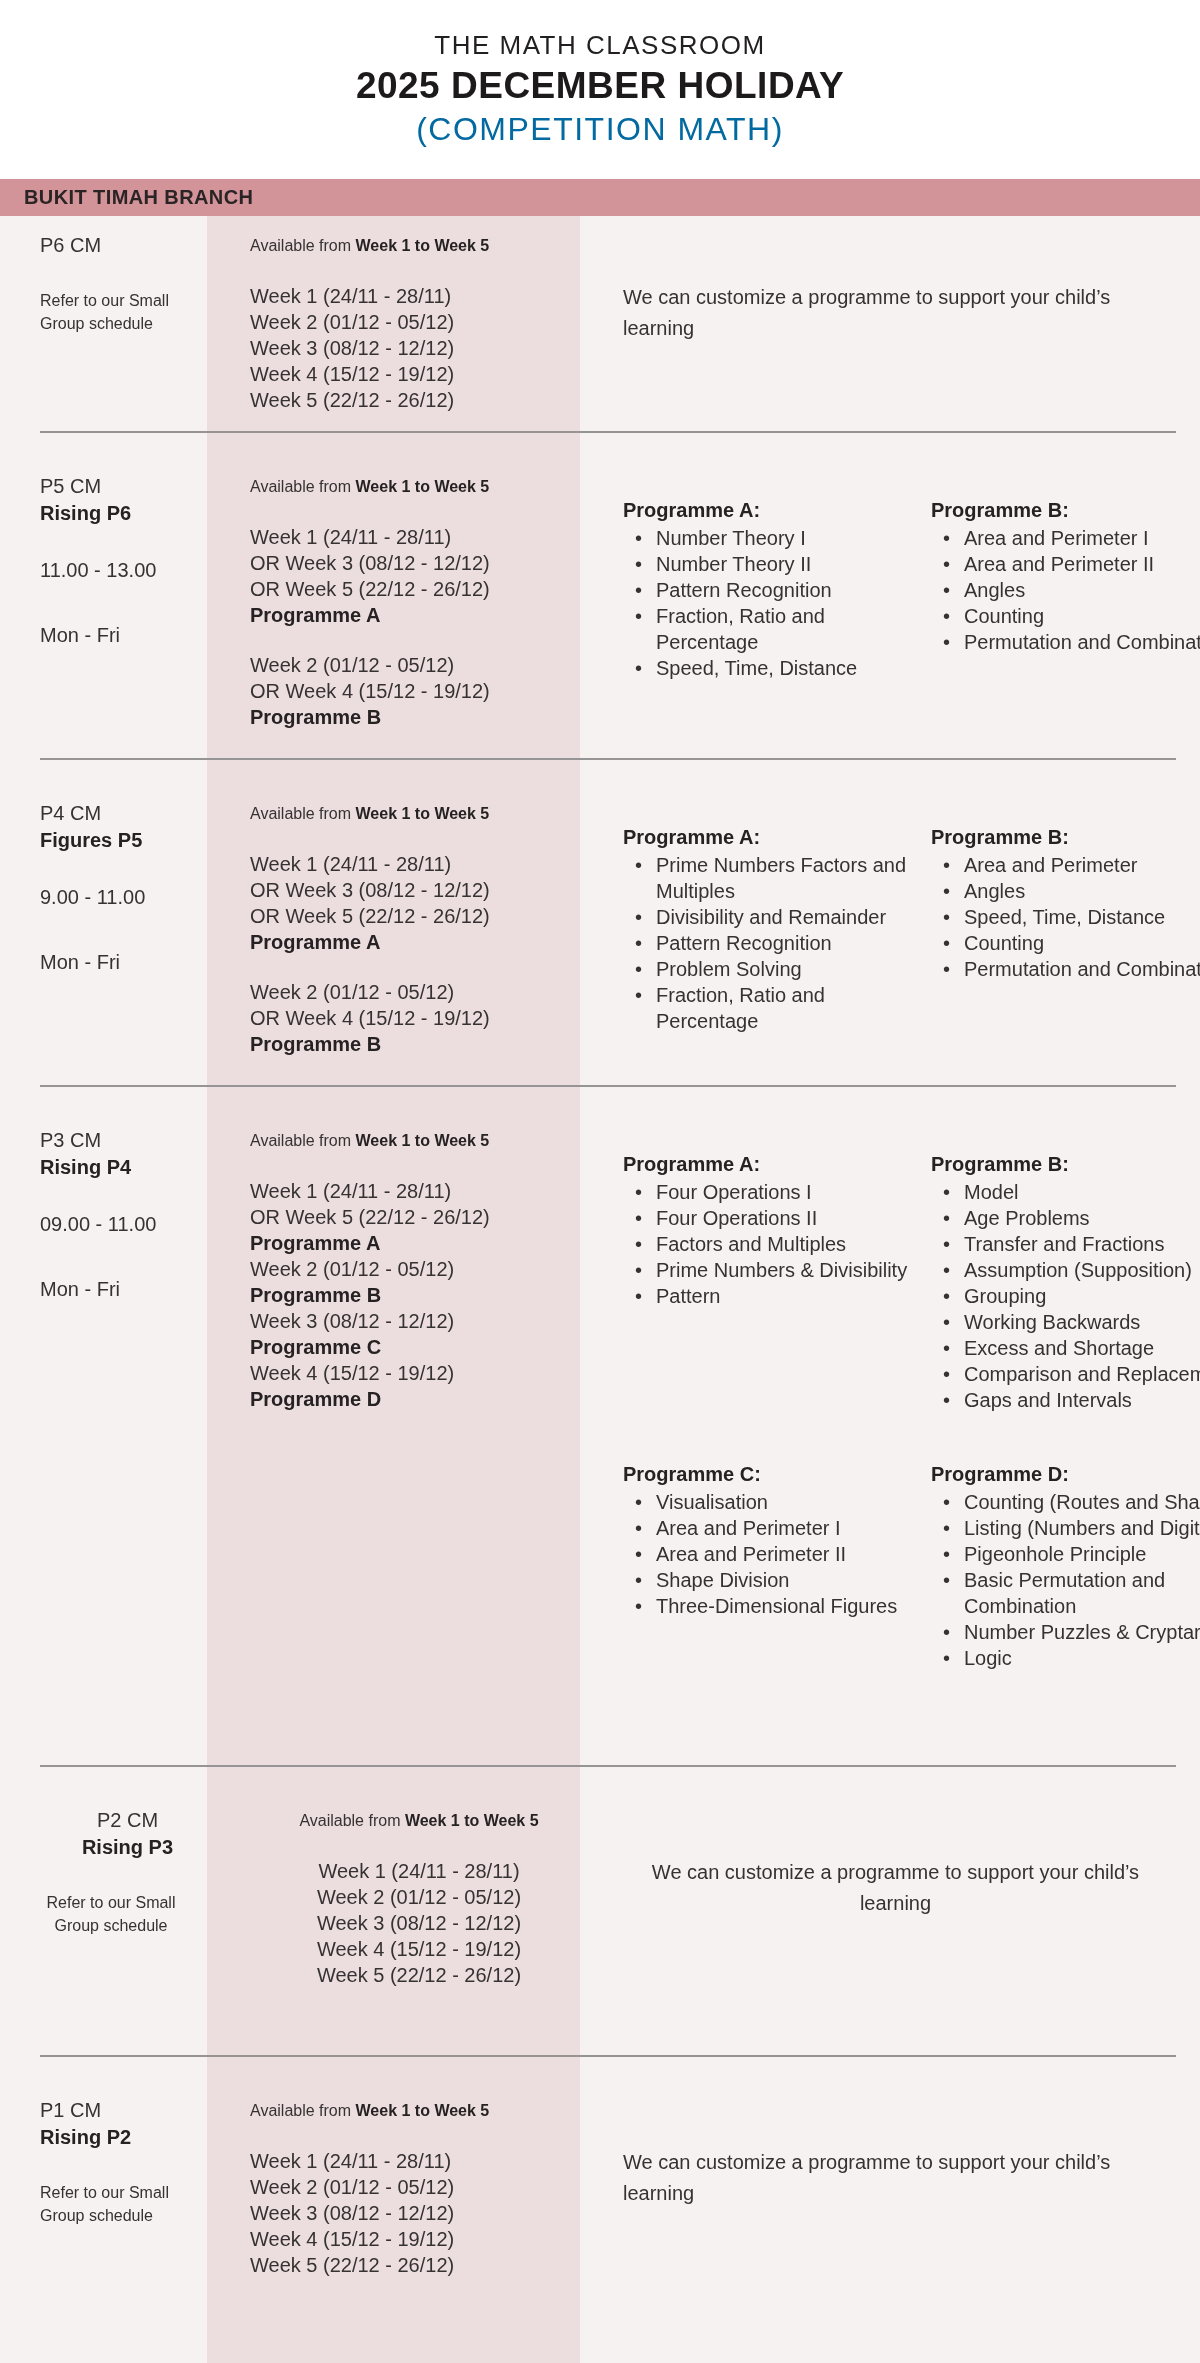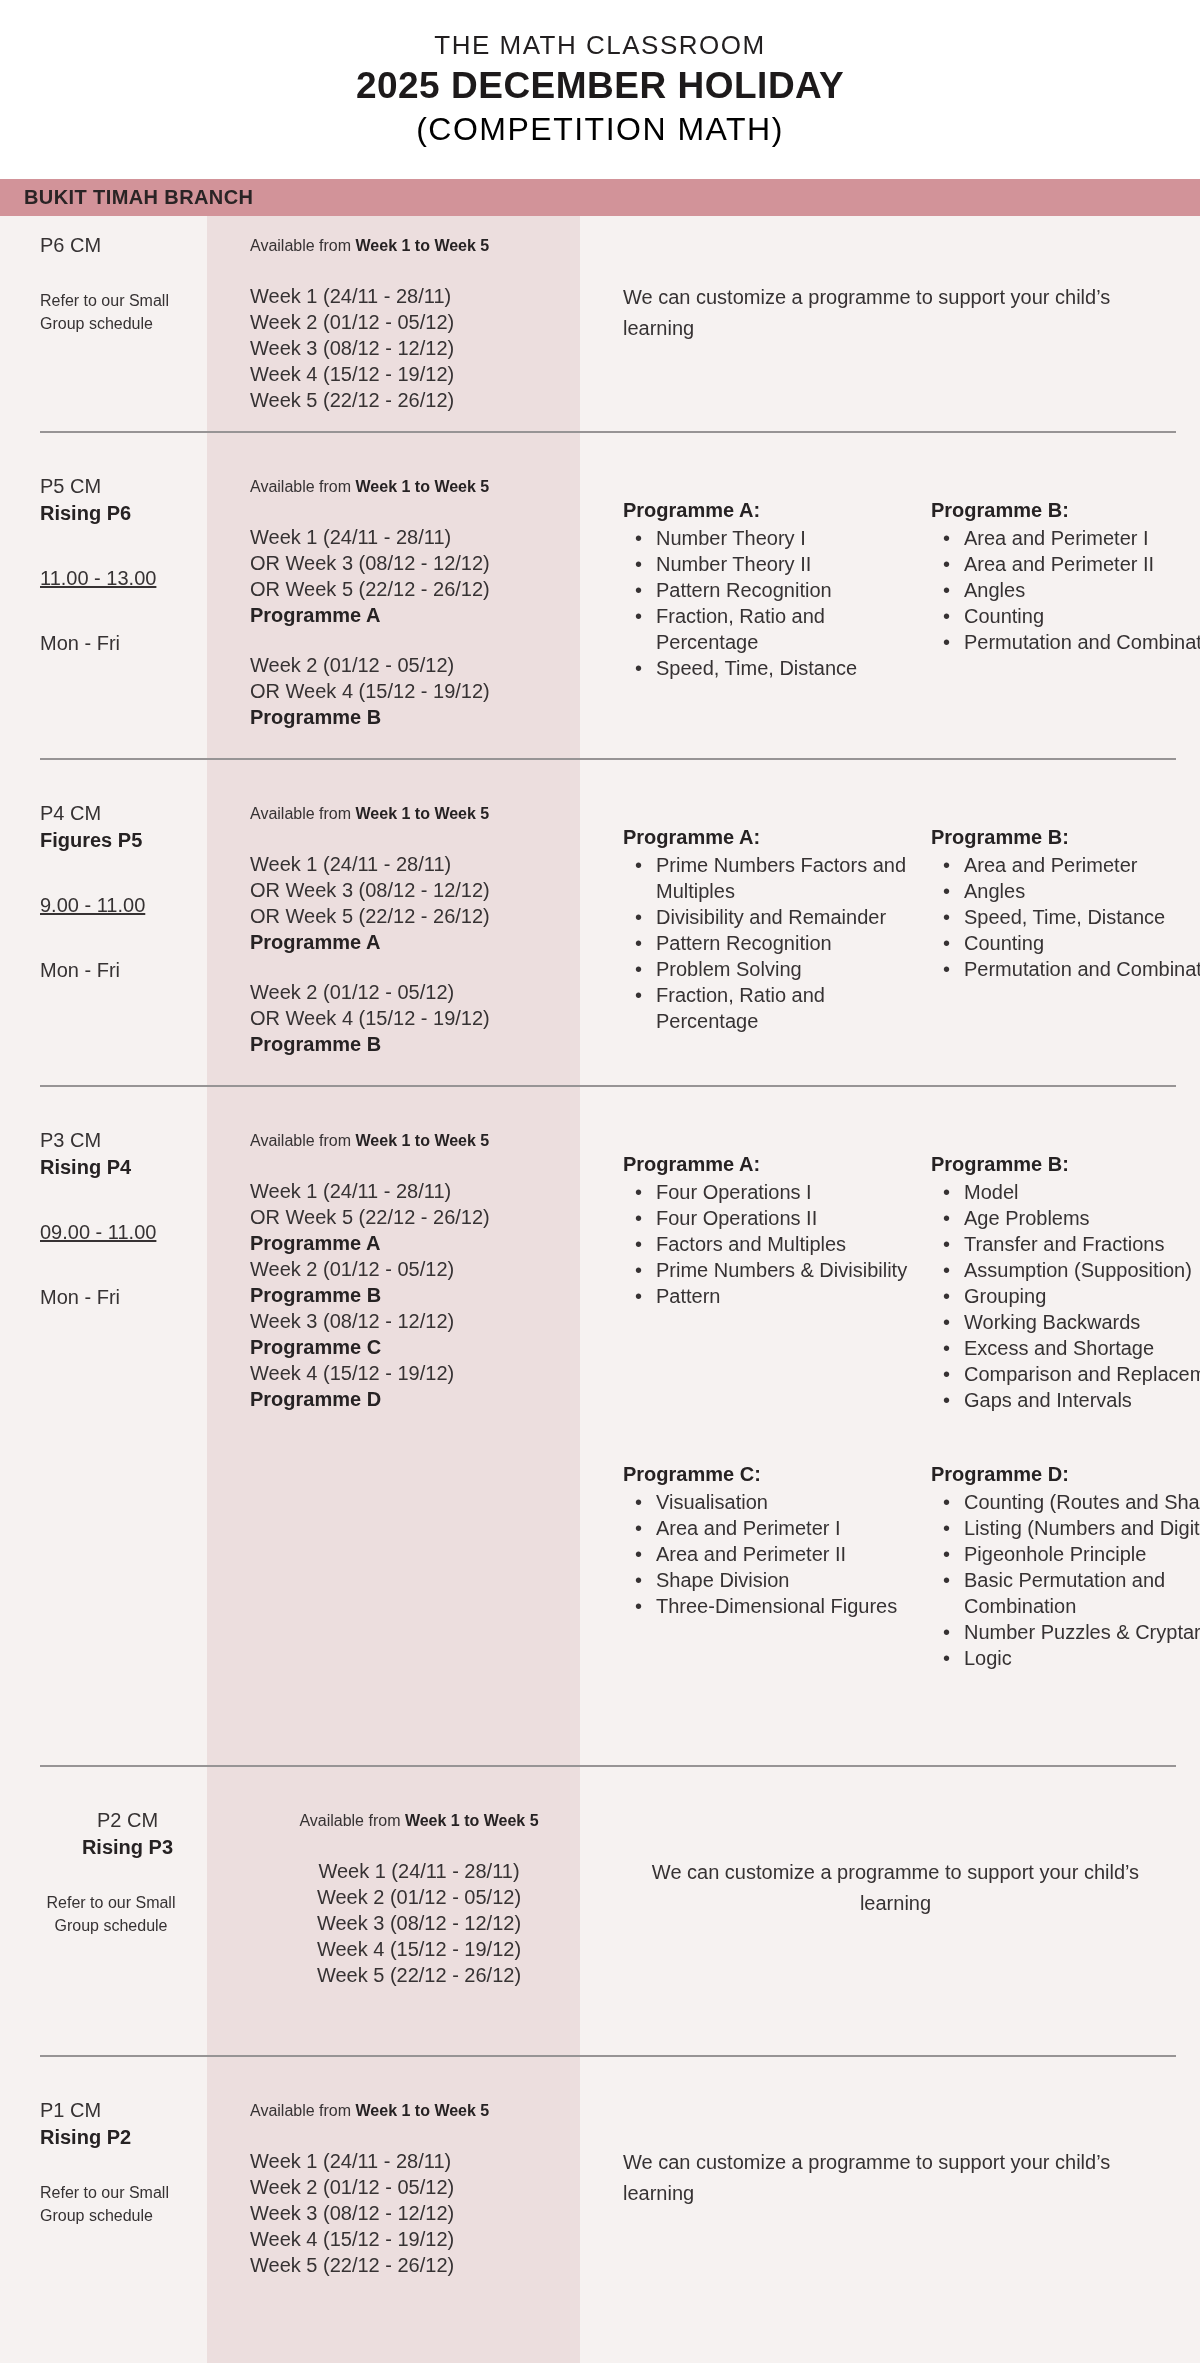--- a/index.html
+++ b/index.html
@@ -9,21 +9,21 @@
   *{box-sizing:border-box;}
   html,body{margin:0;padding:0;}
   body{
     width:1200px;height:2363px;overflow:hidden;background:var(--headerbg);
     font-family:"Liberation Sans",sans-serif;color:var(--text);
   }
   
   .doc-header{height:179px;padding-top:30px;text-align:center;background:var(--headerbg);}
   .t1{font-size:26px;letter-spacing:1.5px;color:#221f20;line-height:30px;}
   .t2{font-size:37px;font-weight:bold;letter-spacing:.5px;color:#1d1a1b;line-height:44px;margin-top:4px;}
-  .t3{font-size:32px;letter-spacing:1.5px;color:#000000;line-height:38px;margin-top:2px;}
+  .t3{font-size:32px;letter-spacing:1.5px;color:#0369a1;line-height:38px;margin-top:2px;}
   
   .banner{
     height:37px;background:var(--banner);display:flex;align-items:center;
     padding-left:24px;font-size:20px;font-weight:bold;letter-spacing:.4px;color:#2a2425;
   }
   
   .table{position:relative;height:2147px;background:var(--pagebg);display:flex;flex-direction:column;overflow:hidden;}
   .table::before{content:'';position:absolute;left:207px;width:373px;top:0;bottom:0;background:var(--datecol);}
   .grid{display:grid;grid-template-columns:207px 373px 1fr;position:relative;}
   .colhead{height:70px;padding-top:36px;}
@@ -37,21 +37,21 @@
   .r-p6{min-height:213px;} .r-p5{min-height:327px;} .r-p4{min-height:327px;}
   .r-p3{min-height:680px;} .r-p2{min-height:290px;text-align:center;}
   .r-p1{flex:1 1 auto;min-height:0;}
   .c-level{padding:40px 8px 20px 24px;}
   .c-date {padding:40px 8px 20px 27px;}
   .c-topics{padding:40px 18px 20px 27px;}
   .r-p6 > .c-level,.r-p6 > .c-date,.r-p6 > .c-topics{padding-top:16px;}
   
   .lvl-line{font-size:20px;line-height:27px;}
   .lvl-sub{font-weight:bold;color:var(--strong);}
-  .lvl-time{font-size:20px;line-height:27px;margin-top:38px;text-decoration:underline;}
+  .lvl-time{font-size:20px;line-height:27px;margin-top:30px;}
   .lvl-days{font-size:20px;line-height:27px;margin-top:38px;}
   .lvl-note{font-size:16px;line-height:23px;margin-top:30px;max-width:142px;}
   
   .avail{font-size:16px;line-height:27px;}
   .avail b{color:var(--strong);}
   .dgroup{margin-top:24px;}
   .dline,.dlabel{font-size:20px;line-height:26px;}
   .dlabel{font-weight:bold;color:var(--strong);}
   .r-p3 .dgroup + .dgroup{margin-top:0;}
   

